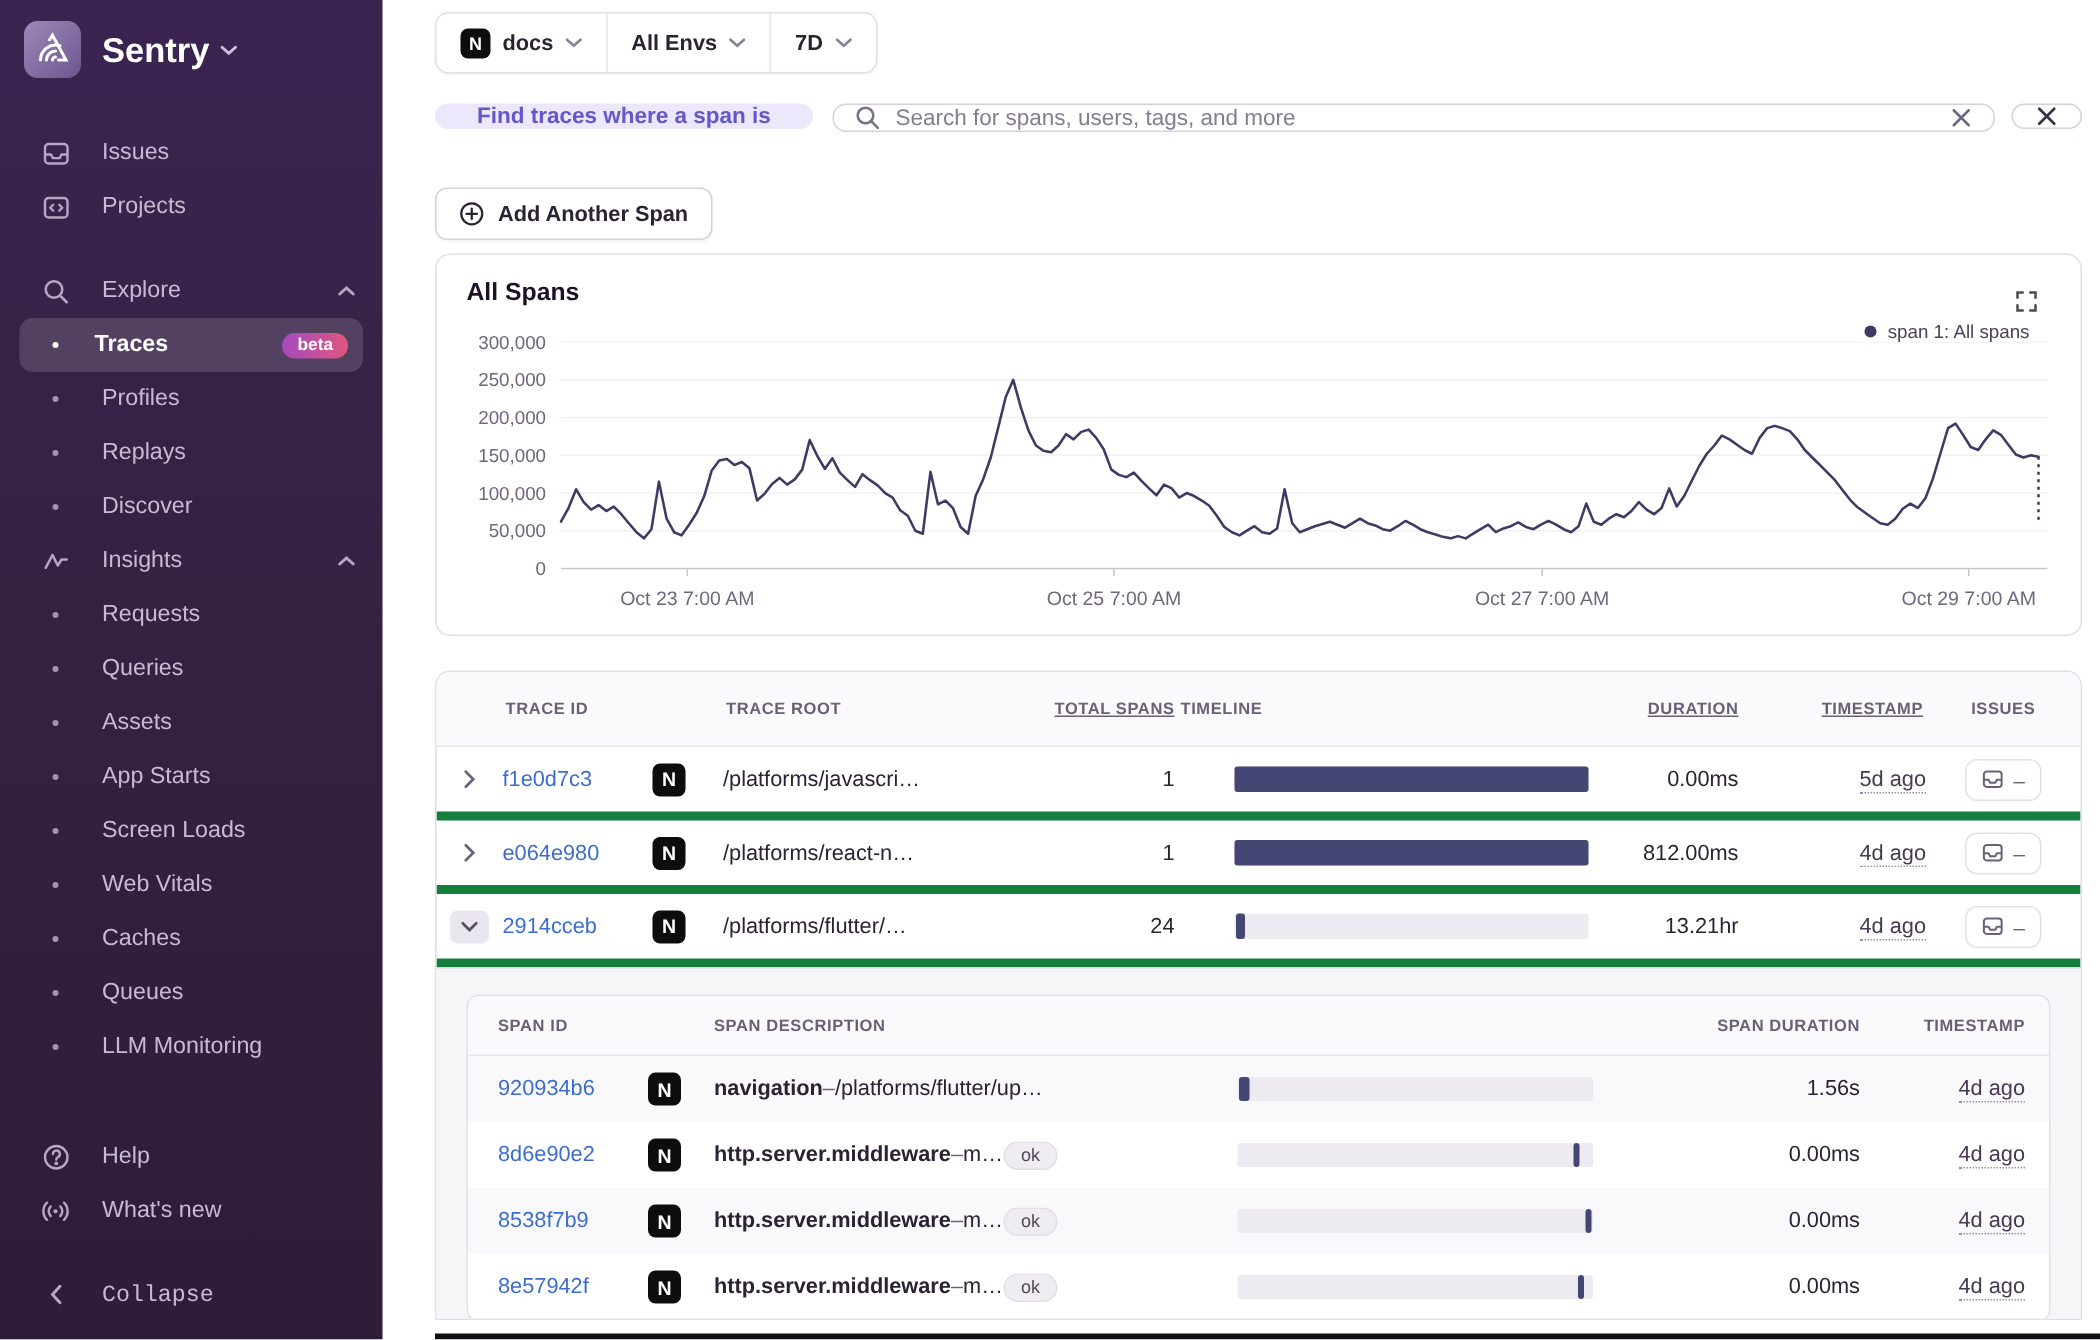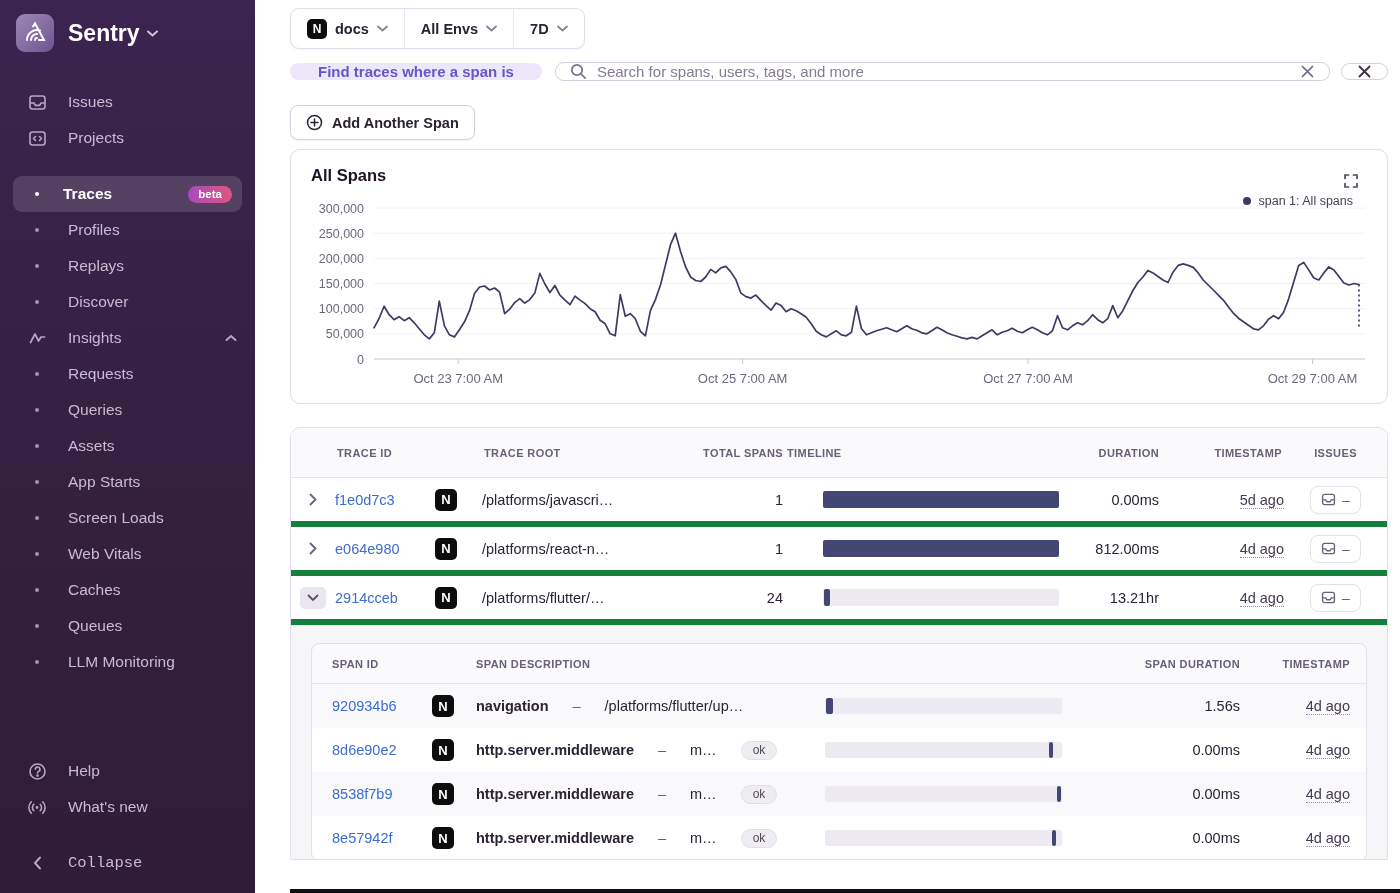--- a/index.html
+++ b/index.html
@@ -42,21 +42,21 @@
   .selector-bar { margin-top:8px; display:inline-flex; align-items:stretch; height:41px;
     border:1px solid #e2dde8; border-radius:9px; background:#fff;
     box-shadow:0 1px 2px rgba(43,34,51,.05); margin-left:35px; }
   .selector-seg { display:flex; align-items:center; gap:8px; padding:0 16px;
     font-size:14.5px; font-weight:700; color:#2b2233; cursor:pointer; }
   .selector-div { width:1px; background:#e9e4ee; margin:0; }
   .nbox { width:20px; height:20px; background:#0d0d0d; border-radius:5px; color:#fff;
     font-weight:700; font-size:12px; display:flex; align-items:center; justify-content:center; }
 
   
-  .filter-row { display:flex; align-items:center; height:44px; }
+  .filter-row { margin-top:20px; display:flex; align-items:flex-start; height:44px; }
   .find-chip { background:#ece7fa; color:#6457c8; font-weight:700; font-size:15px;
     border-radius:9px; display:flex; align-items:center; padding:0 28px; white-space:nowrap; }
   .search-box { margin-left:13px; flex:1 1 auto; border:1px solid #d6cfde; border-radius:9px;
     display:flex; align-items:center; padding:0 14px; gap:10px; background:#fff; max-width:785px; }
   .search-box input { border:none; outline:none; flex:1 1 auto; font-size:15px; color:#2b2233;
     font-family:inherit; background:transparent; }
   .search-box input::placeholder { color:#857b92; }
   .icon-btn-x { margin-left:11px; width:47px; border:1px solid #d6cfde; border-radius:9px;
     background:#fff; display:flex; align-items:center; justify-content:center; cursor:pointer; }
   .addspan-row { margin-top:12px; }
@@ -76,21 +76,21 @@
   #spans-chart text { font-family:"Liberation Sans","DejaVu Sans",sans-serif; }
 
   
   .table-card { margin-top:23px; border:1px solid #e2dde8; border-radius:10px 10px 0 0; background:#fff;
     overflow:hidden; height:433px; }
   .t-head, .t-row { display:grid;
     grid-template-columns:44px 100px 47px 215px 88px 274px 102px 123px 103px; align-items:center; }
   .t-head { height:50px; background:#faf9fb; border-bottom:1px solid #e7e2ec;
     font-size:11px; font-weight:700; letter-spacing:.4px; color:#6a6076; }
   .t-head > div { padding:0 2px; }
-  .h-right { text-align:right; }
+  .h-right { text-align:right;text-decoration:underline; }
   .t-row { height:49px; border-bottom:6px solid #15803d; font-size:14.5px; color:#2b2233; }
   .cell-chevron { display:flex; justify-content:center; }
   .chev-btn { width:26px; height:22px; background:#eae6ef; border-radius:5px;
     display:flex; align-items:center; justify-content:center; cursor:pointer; }
   .trace-link { color:#3c6dcd; cursor:pointer; }
   .cell-icon { display:flex; }
   .cell-right { text-align:right; padding-right:2px; }
   .tl-cell { padding-left:38px; }
   .tl-wrap { position:relative; height:17px; width:236px; }
   .tl-track { position:absolute; inset:0; background:#edebf1; border-radius:2px; }
@@ -105,21 +105,21 @@
   .sub-panel { background:#f6f5f8; border-top:1px solid #e7e2ec; padding:17px 20px 0 20px; height:237px; }
   .sub-card { background:#e5e5e5; border:1px solid #e4dfe9; border-radius:8px; overflow:hidden; }
   .s-head, .s-row { display:grid;
     grid-template-columns:120px 44px 349px 247px 178px 118px; align-items:center; }
   .s-head { height:40px; background:#faf9fb; border-bottom:1px solid #e7e2ec;
     font-size:11px; font-weight:700; letter-spacing:.4px; color:#6a6076; }
   .s-head > div:first-child, .s-row > div:first-child { padding-left:20px; }
   .s-row { height:44px; font-size:14.5px; color:#2b2233; }
   .s-row:nth-child(odd) { background:#fff; }
   .s-row:nth-child(even) { background:#f9f8fa; }
-  .s-desc { display:flex; align-items:center; gap:24px; white-space:nowrap; overflow:hidden; }
+  .s-desc { display:flex; align-items:center; gap:0; white-space:nowrap; overflow:hidden; }
   .s-op { font-weight:700; }
   .s-sep { color:#6b6176; }
   .ok-pill { display:inline-flex; align-items:center; background:#efedf2; border:1px solid #e2dee7;
     border-radius:12px; padding:1px 11px 2px; font-size:12px; color:#4f4a57; }
   .s-tl { position:relative; height:16px; width:237px; }
   .s-right { text-align:right; padding-right:10px; }
   .s-ts { text-align:right; padding-right:18px; }
 
   .bottom-edge { position:absolute; left:290px; right:0; bottom:0; height:4px; background:#101014; z-index:9; }
 
@@ -158,20 +158,34 @@
         <svg width="19" height="19" viewBox="0 0 19 19" fill="none" stroke="#b7a7c5" stroke-width="1.6" stroke-linejoin="round" stroke-linecap="round">
             <rect x="2" y="3" width="15" height="13" rx="2.5"></rect>
             <path d="M7.5 7.5 L5.5 9.5 L7.5 11.5 M11.5 7.5 L13.5 9.5 L11.5 11.5"></path>
           </svg>
       </span>
       <span class="nav-label">Projects</span>
     </div>
 
     <div class="nav-gap"></div>
 
+    <div class="nav-item">
+      <span class="nav-icon">
+        <svg width="19" height="19" viewBox="0 0 19 19" fill="none" stroke="#b7a7c5" stroke-width="1.7" stroke-linecap="round">
+            <circle cx="8" cy="8" r="5.5"></circle>
+            <path d="M12.2 12.2 L16.5 16.5"></path>
+          </svg>
+      </span>
+      <span class="nav-label">Explore</span>
+      <span class="nav-chevron">
+        <svg width="12" height="8" viewBox="0 0 12 8" fill="none" stroke="#b7a7c5" stroke-width="2" stroke-linecap="round">
+            <path d="M1.5 6 L6 2 L10.5 6"></path>
+          </svg>
+      </span>
+    </div>
 
     <div class="nav-item selected">
       <span class="nav-bullet">
           <i></i>
         </span>
       <span class="nav-label">Traces</span>
       <span class="beta-badge">beta</span>
     </div>
     <div class="nav-item">
       <span class="nav-bullet">

